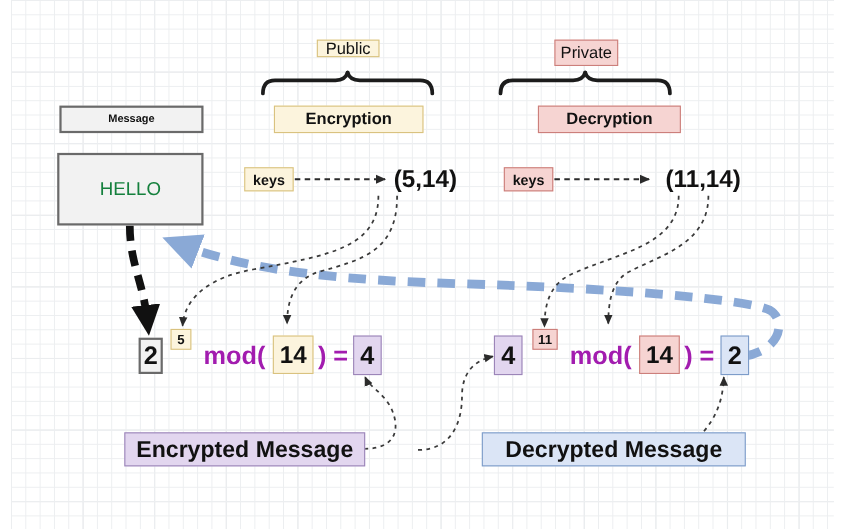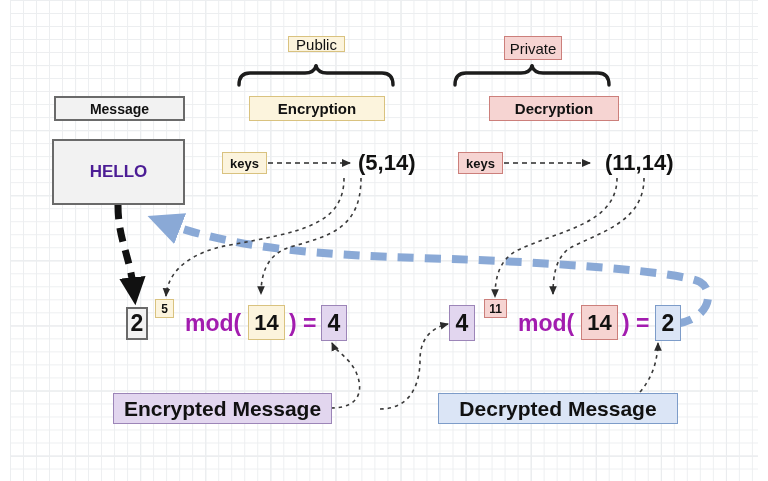--- a/index.html
+++ b/index.html
@@ -29,25 +29,25 @@
     background-size:13.02px 13.02px, 13.02px 13.02px, 65.1px 65.1px, 65.1px 65.1px;
     background-position:0 0, 0 0, 0 0, 0 0;
   }
   #svglayer{position:absolute;left:0;top:0;width:768px;height:481px;}
 
   .node{position:absolute;box-sizing:border-box;display:flex;align-items:center;justify-content:center;}
 
   
   .box-plain{
     background:#f2f2f2;border:2px solid #6a6a6a;
-    font-weight:bold;font-size:14px;color:#111;
+    font-weight:bold;font-size:10px;color:#111;
   }
   .box-hello{
     background:#f2f2f2;border:2px solid #6a6a6a;
-    font-weight:bold;font-size:17px;color:#4c1d95;
+    font-weight:normal;font-size:17px;color:#15803d;
   }
   
   .box-cream{background:#fcf4dd;border:1px solid #d9c27f;color:#111;}
   .lbl-public{font-size:15px;padding:1px 7px;}
   .hdr-cream{font-size:15px;font-weight:bold;}
   .tag-cream{font-size:13px;font-weight:bold;}
   
   .box-pink{background:#f6d4d2;border:1px solid #cc7f7b;color:#111;}
   .lbl-private{font-size:15px;padding:1px 17px;}
   .hdr-pink{font-size:15px;font-weight:bold;}

